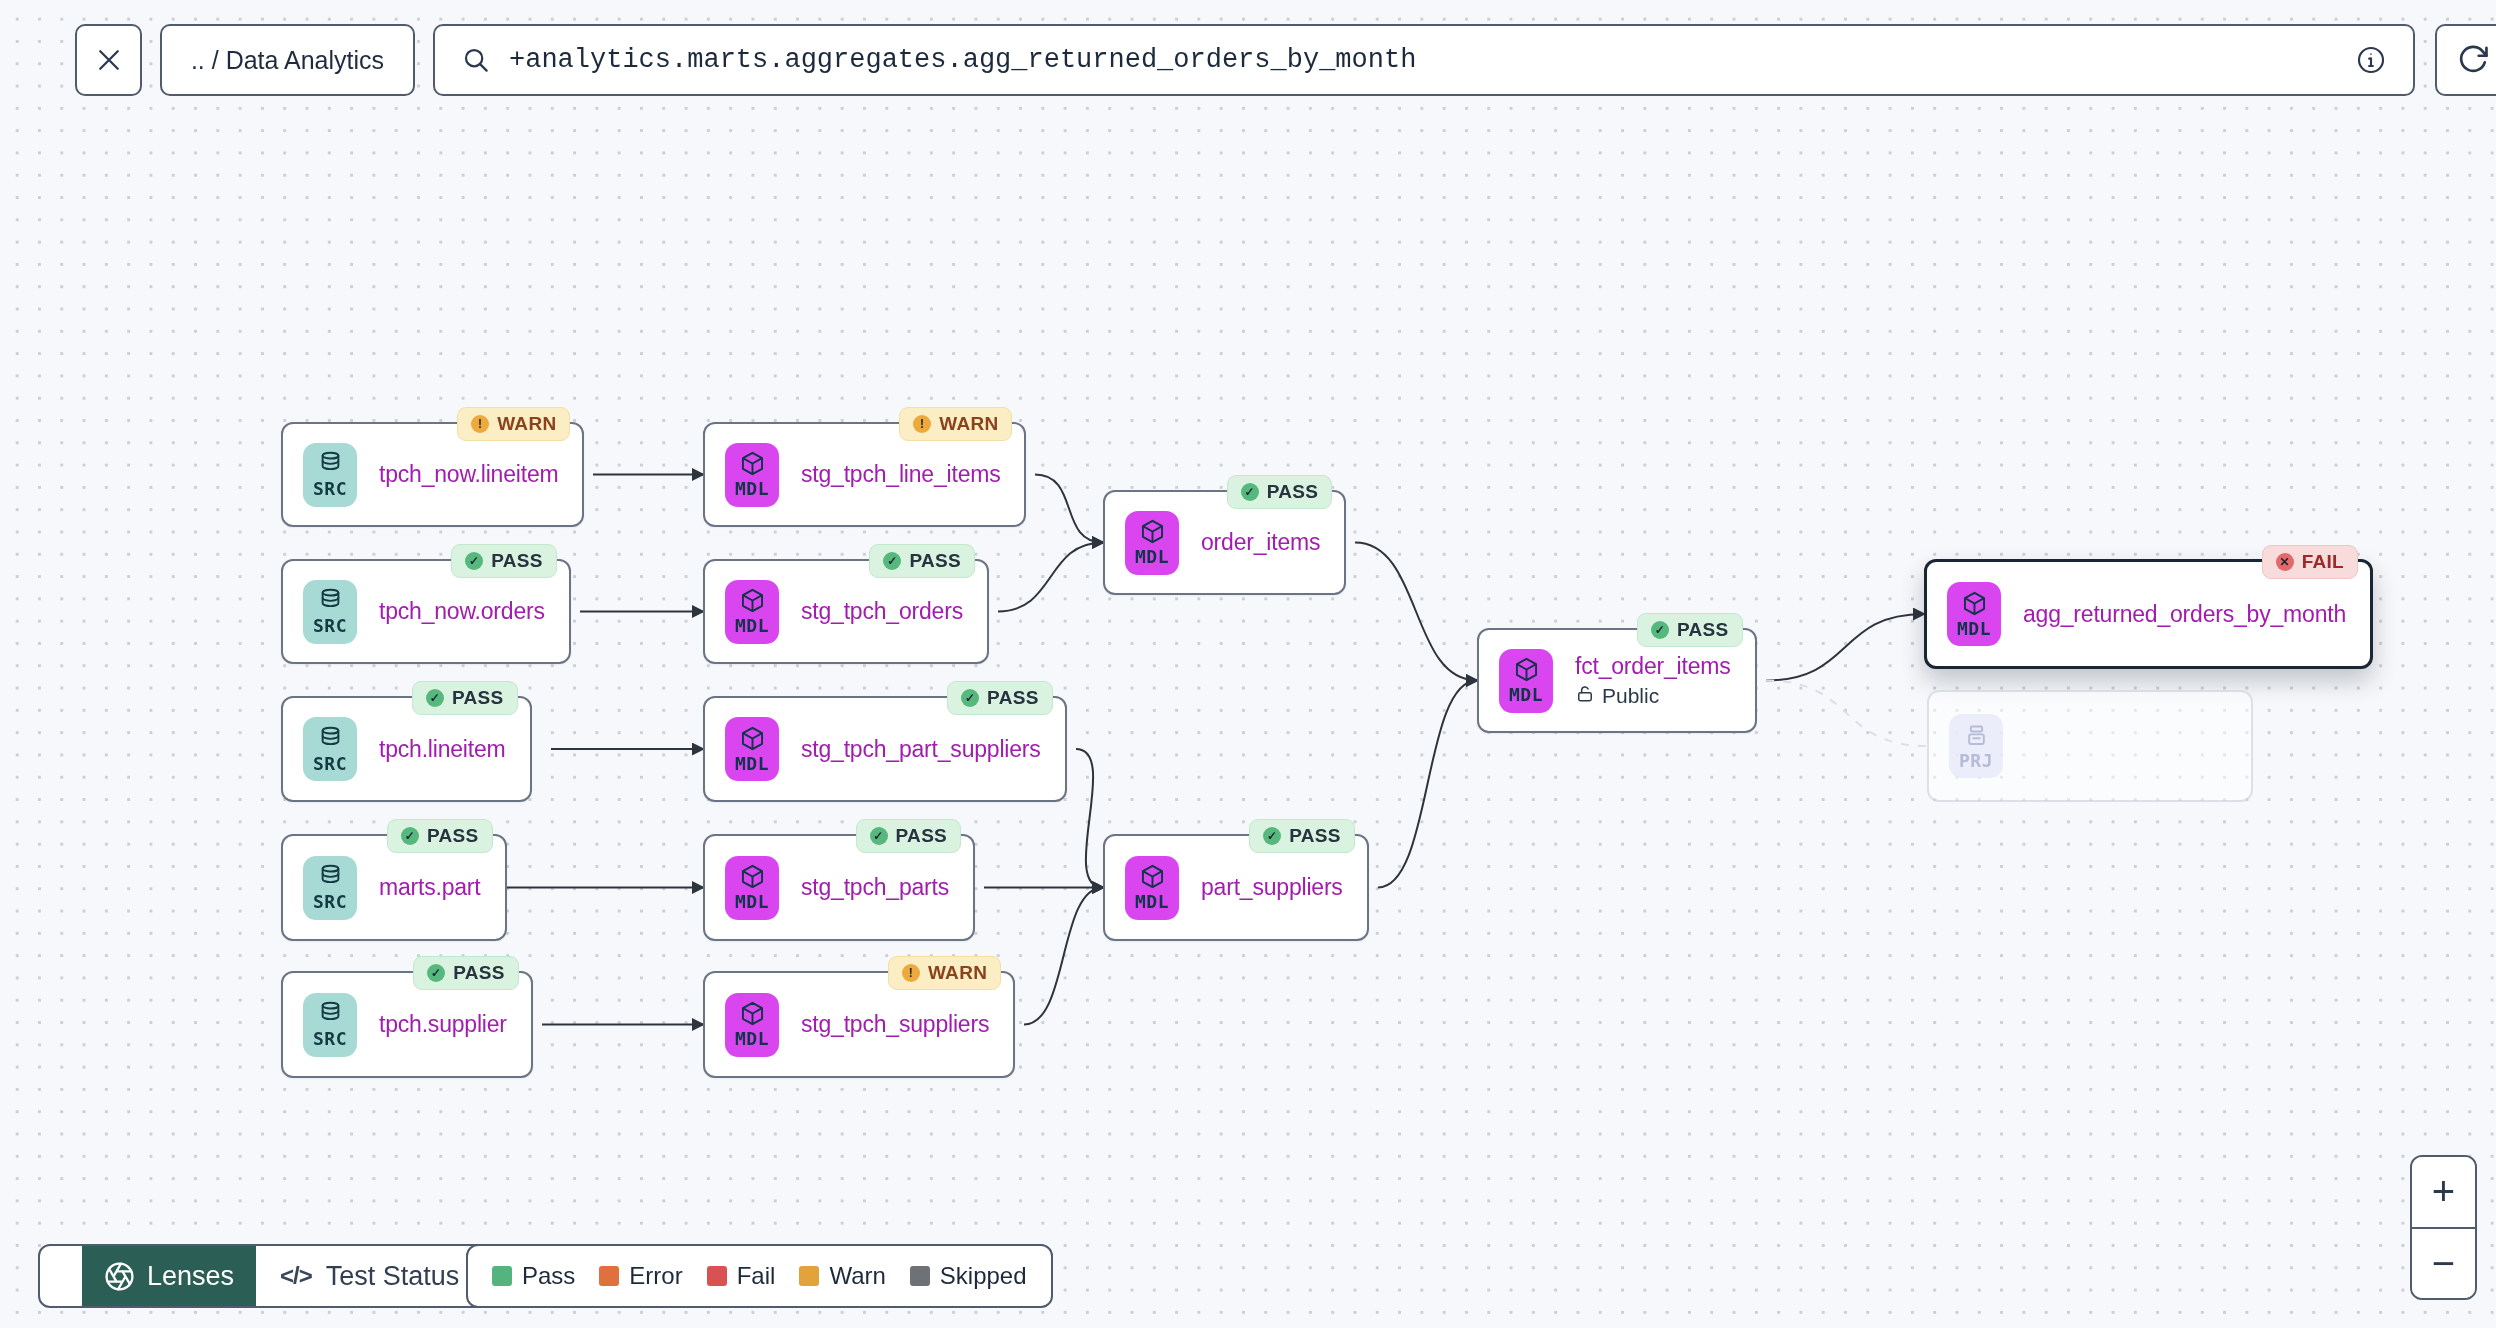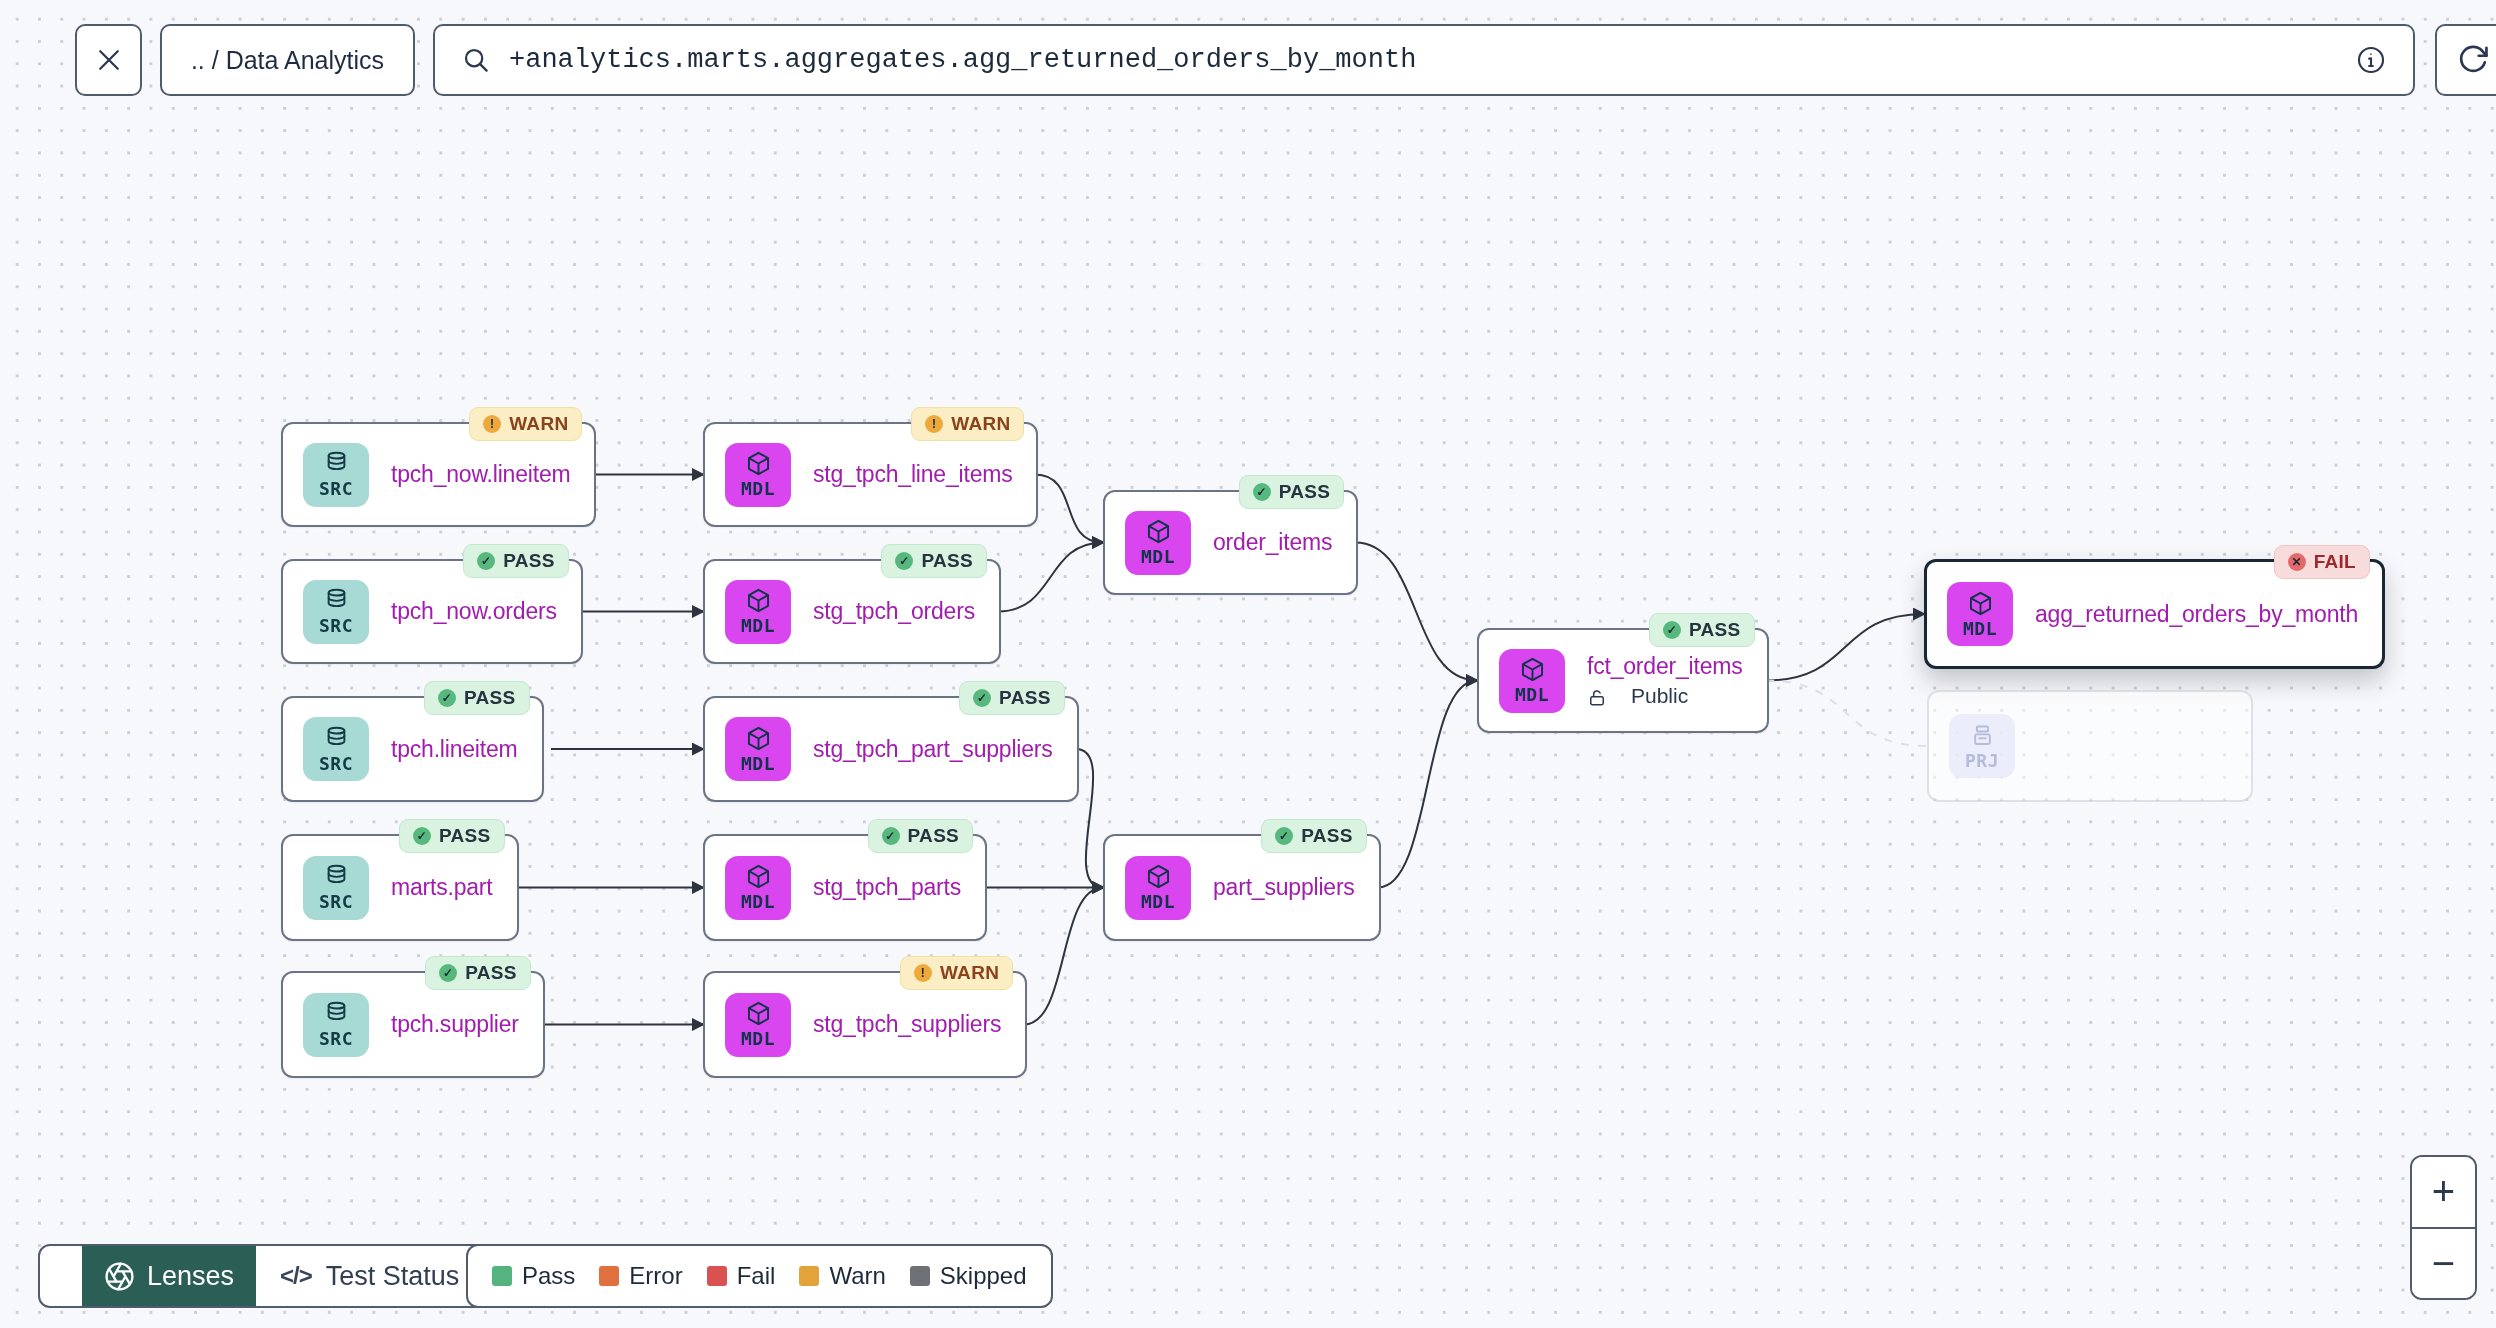--- a/index.html
+++ b/index.html
@@ -33,33 +33,33 @@
   .edge.faded-dashed { stroke:#dcdfe6; stroke-dasharray:8 9; }
   
   .node {
     position:absolute; display:flex; align-items:center; gap:22px; padding:0 24px 0 20px;
     background:#fff; border:2px solid #6a7485; border-radius:12px; width:max-content;
     box-shadow:0 1px 2px rgba(20,30,50,.06); z-index:2;
   }
   .node.selected { border:3.5px solid #1b2635; box-shadow:0 12px 24px rgba(22,32,50,.24); }
   .node.faded { background:rgba(255,255,255,.5); border-color:rgba(178,183,198,.4); box-shadow:none; }
   .chip {
-    width:66px; height:64px; border-radius:13px; flex:none;
+    width:54px; height:64px; border-radius:13px; flex:none;
     display:flex; flex-direction:column; align-items:center; justify-content:center; gap:1px;
   }
   .chip-src { background:#a7dad5; color:#143a43; }
   .chip-mdl { background:#d946ef; color:#103449; }
   .chip-prj { background:rgba(229,231,249,.7); color:#b6bbd8; }
   .chip-icon { width:27px; height:27px; }
   .chip-label { font-family:"DejaVu Sans Mono", monospace; font-size:18px; font-weight:700; letter-spacing:.5px; }
   .node-text { display:flex; flex-direction:column; align-items:flex-start; }
   .node-label { font-size:23px; color:#a21caf; white-space:nowrap; letter-spacing:-.2px; }
   .node-toplabel { font-size:22px; color:#caced8; white-space:nowrap; }
   .node.faded .node-label { color:#c5c9d3; font-size:27px; }
-  .node-sublabel { display:flex; align-items:flex-end; gap:24px; font-size:21px; color:#2b394b; margin-top:4px; }
+  .node-sublabel { display:flex; align-items:flex-start; gap:7px; font-size:21px; color:#2b394b; margin-top:4px; }
   .lock-icon { width:20px; height:20px; }
   
   .badge {
     position:absolute; top:-17px; right:12px; height:34px; padding:0 13px;
     display:inline-flex; align-items:center; gap:8px; border-radius:9px;
     font-size:19px; font-weight:700; letter-spacing:.3px; z-index:3; border:1px solid transparent;
   }
   .badge-icon {
     width:18px; height:18px; border-radius:50%; color:#1c2733;
     display:inline-flex; align-items:center; justify-content:center;

